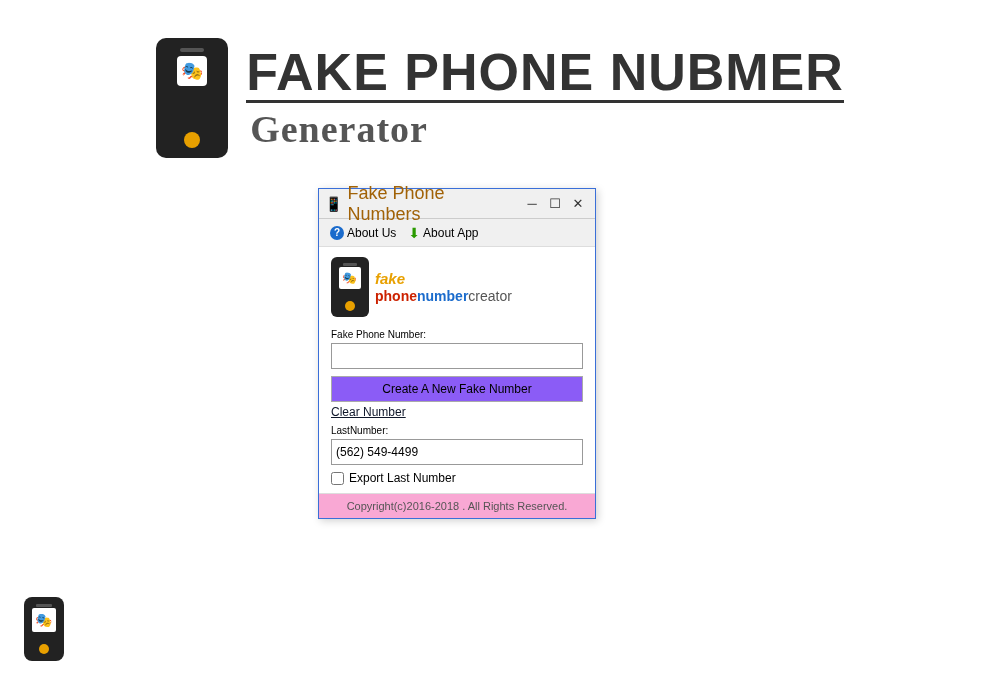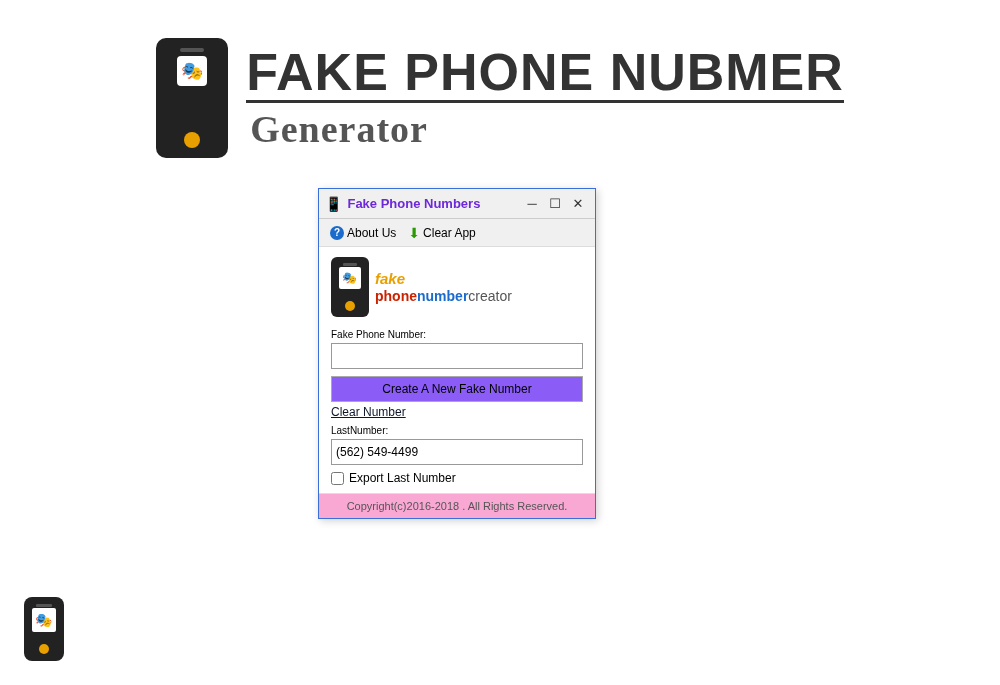--- a/index.html
+++ b/index.html
@@ -120,23 +120,22 @@
       padding: 3px 6px 3px 6px;
       border-bottom: 1px solid #ccc;
       height: 30px;
     }
     .title-bar-icon {
       font-size: 14px;
       margin-right: 5px;
     }
     .title-bar-text {
       flex: 1;
-      font-size: 13px;
-      color: #6d28d9;
-      font-weight: bold;
+      font-size: 18px;
+      color: #a16207;
     }
     .title-btn {
       width: 22px;
       height: 22px;
       background: none;
       border: none;
       cursor: pointer;
       font-size: 13px;
       color: #333;
       display: flex;
@@ -382,21 +381,21 @@
     <button class="title-btn close" title="Close">✕</button>
   </div>
 
   <div class="menu-bar">
     <div class="menu-item">
       <span class="menu-icon-circle about-icon">?</span>
       <span>About Us</span>
     </div>
     <div class="menu-item">
       <span class="update-icon">⬇</span>
-      <span>Clear App</span>
+      <span>About App</span>
     </div>
   </div>
 
   <div class="content">
 
     
     <div class="app-logo-strip">
       <div class="small-phone-icon">
         <div class="sm-speaker"></div>
         <div class="sm-screen">🎭</div>

